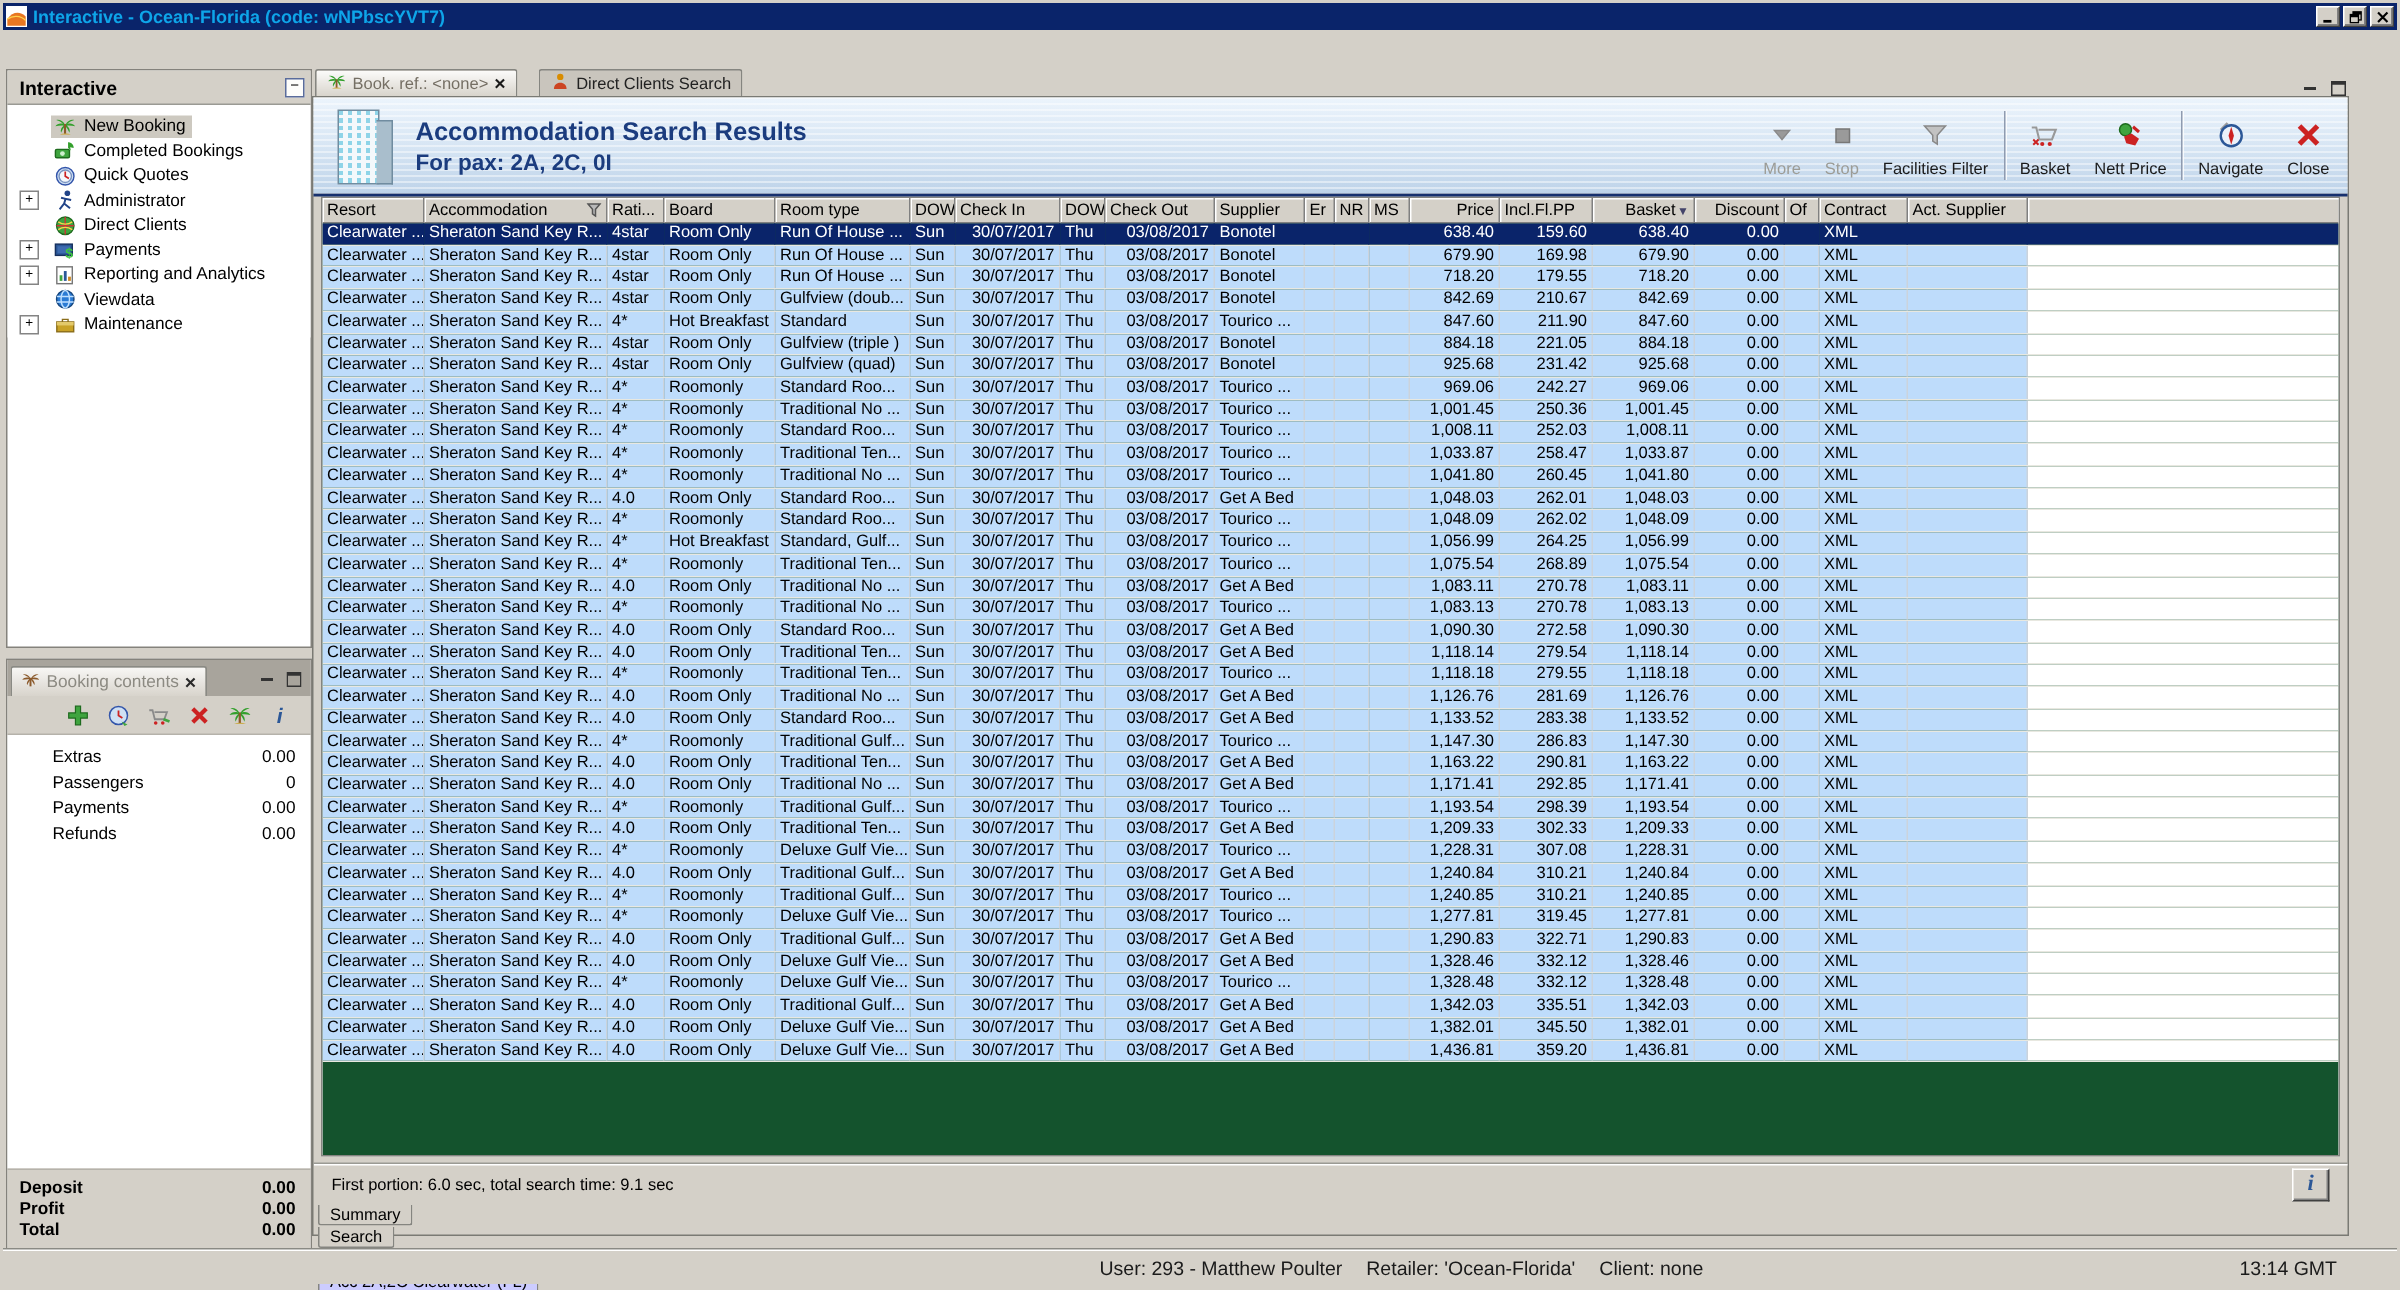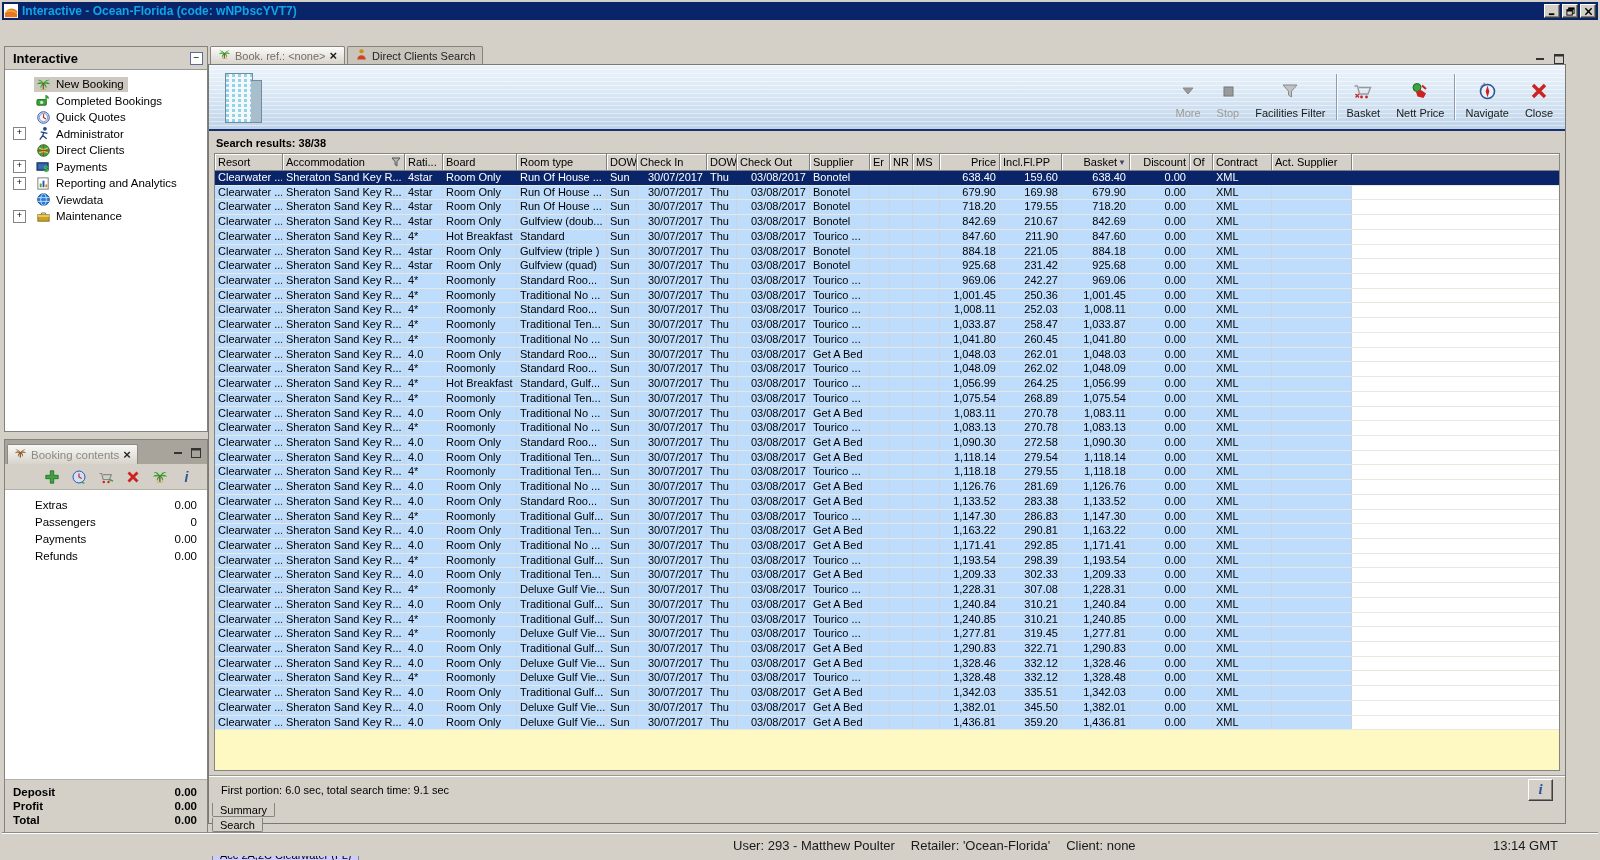--- a/index.html
+++ b/index.html
@@ -47,21 +47,21 @@
   .bc-list { flex:1; background:#FFF; padding-top:6px; font-size:11.5px; }
   .bc-row { display:flex; height:17px; align-items:center; padding:0 10px 0 30px; }
   .bc-row .val { margin-left:auto; }
   .bc-totals { background:#D4D0C8; border-top:1px solid #B5B2AA; padding:4px 10px 6px 8px; font-weight:bold; font-size:11.5px; flex-shrink:0; }
   .bc-trow { display:flex; height:14px; align-items:flex-end; }
   .bc-trow .val { margin-left:auto; }
 
   
   .main-area { position:absolute; left:206px; top:4px; right:32px; bottom:8px; display:flex; flex-direction:column; }
   .main-tabs { height:18px; display:flex; align-items:flex-end; padding-left:2px; flex-shrink:0; }
-  .tabs-holder { display:flex; gap:2px; align-items:flex-end; }
+  .tabs-holder { display:flex; gap:14px; align-items:flex-end; }
   .mtab { height:17px; display:flex; align-items:center; gap:4px; padding:0 7px; font-size:11px; border:1px solid #858580; border-bottom:none; border-radius:2px 2px 0 0; background:#C9C5BD; color:#222; }
   .mtab.active { background:linear-gradient(#FCFBFA,#D8D4CC); color:#756F64; }
   .mtab svg { width:13px; height:13px; }
   .mtab-close { font-weight:bold; font-size:13px; color:#1A1A1A; }
   .panel-flat-icons { margin-left:auto; margin-right:2px; display:flex; gap:8px; align-items:center; }
   .panel-flat-icons svg { width:10px; height:10px; display:block; }
 
   .main-panel { flex:1; border:1px solid #7A7A74; background:#D4D0C8; display:flex; flex-direction:column; min-height:0; }
 
   .header-band { height:64px; flex-shrink:0; display:flex; align-items:center; border-bottom:2px solid #16306E; background:linear-gradient(180deg,#ECF4FC 0%,#D5E4F3 55%,#BED3E9 100%); position:relative; }
@@ -82,21 +82,21 @@
   .results-label { flex-shrink:0; font-size:11px; font-weight:bold; padding:6px 0 4px 7px; }
 
   .table-wrap { flex:1; min-height:0; margin:0 5px; border:1px solid #848480; background:#FFF; display:flex; flex-direction:column; overflow:hidden; }
   .thead { display:flex; height:17px; flex-shrink:0; }
   .th { flex-shrink:0; box-sizing:border-box; background:#D4D0C8; border-right:1px solid #808080; border-bottom:1px solid #808080; box-shadow:inset 1px 1px 0 #FFF; font-size:11px; padding:0 3px; white-space:nowrap; overflow:hidden; display:flex; align-items:center; }
   .th.filler { flex:1; border-right:none; }
   .th.c14,.th.c16,.th.c17 { justify-content:flex-end; }
   .funnel { margin-left:auto; display:flex; }
   .funnel svg { width:10px; height:10px; }
   .sortglyph { font-size:8px; color:#44446A; margin-left:1px; }
-  .tbody { flex:1; background:#fef9c3; }
+  .tbody { flex:1; background:#14532d; }
   .tr { display:flex; height:14.72px; box-sizing:border-box; border-bottom:1px solid #E8E8E0; }
   .td { flex-shrink:0; box-sizing:border-box; background:#BEDCFB; border-right:1px solid #CBD3DC; font-size:11px; line-height:13.5px; padding:0 3px; white-space:nowrap; overflow:hidden; color:#000; }
   .td.filler { flex:1; background:#FFF; border-right:none; }
   .td.c7,.td.c9,.td.c14,.td.c15,.td.c16,.td.c17 { text-align:right; }
   .tr.selected .td { background:#0A246A; color:#FFF; border-right-color:#0A246A; }
   .tr.selected .td.filler { background:#0A246A; }
 
   .c1{width:68px}.c2{width:122px}.c3{width:38px}.c4{width:74px}.c5{width:90px}
   .c6{width:30px}.c7{width:70px}.c8{width:30px}.c9{width:73px}.c10{width:60px}
   .c11{width:20px}.c12{width:23px}.c13{width:27px}.c14{width:60px}.c15{width:62px}
@@ -409,20 +409,24 @@
             </span>
         </span>
       </div>
 
       <div class="main-panel">
         <div class="header-band">
           <span class="hotel-icon">
               <span class="hotel-main"></span>
               <span class="hotel-side"></span>
             </span>
+          <div class="header-titles">
+            <div class="header-title">Accommodation Search Results</div>
+            <div class="header-subtitle">For pax: 2A, 2C, 0I</div>
+          </div>
           <div class="toolbar" id="toolbar">
               <button class="tbtn disabled">
     <span class="tbtn-icon"><svg viewBox="0 0 22 22">
                     <path d="M6 8h10l-5 6z" fill="#9A9A9A" stroke="#8A8A8A"></path>
                   </svg></span>
     <span class="tbtn-label">More</span>
   </button>
               <button class="tbtn disabled">
     <span class="tbtn-icon"><svg viewBox="0 0 22 22">
                     <rect x="7" y="7" width="9" height="9" fill="#9A9A9A" stroke="#777"></rect>
@@ -464,21 +468,20 @@
   </button>
               <button class="tbtn">
     <span class="tbtn-icon"><svg viewBox="0 0 22 22">
                     <path d="M5 5l12 12M17 5L5 17" stroke="#CC2222" stroke-width="3.4"></path>
                   </svg></span>
     <span class="tbtn-label">Close</span>
   </button>
             </div>
         </div>
 
-        <div class="results-label">Search results: 38/38</div>
 
         <div class="table-wrap">
           <div class="thead" id="thead">
               <span class="th c1">
                 <span class="th-label">Resort</span>
               </span>
               <span class="th c2">
                 <span class="th-label">Accommodation</span>
                 <span class="funnel">
                   <svg viewBox="0 0 10 10">

